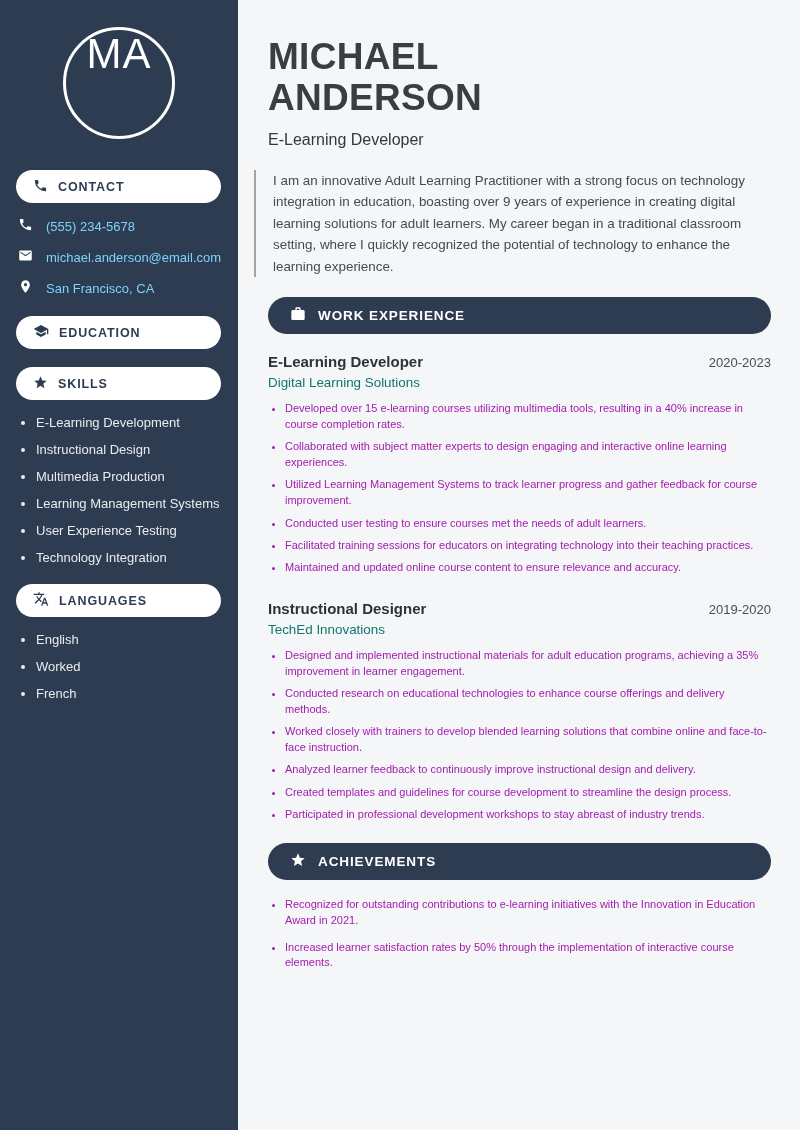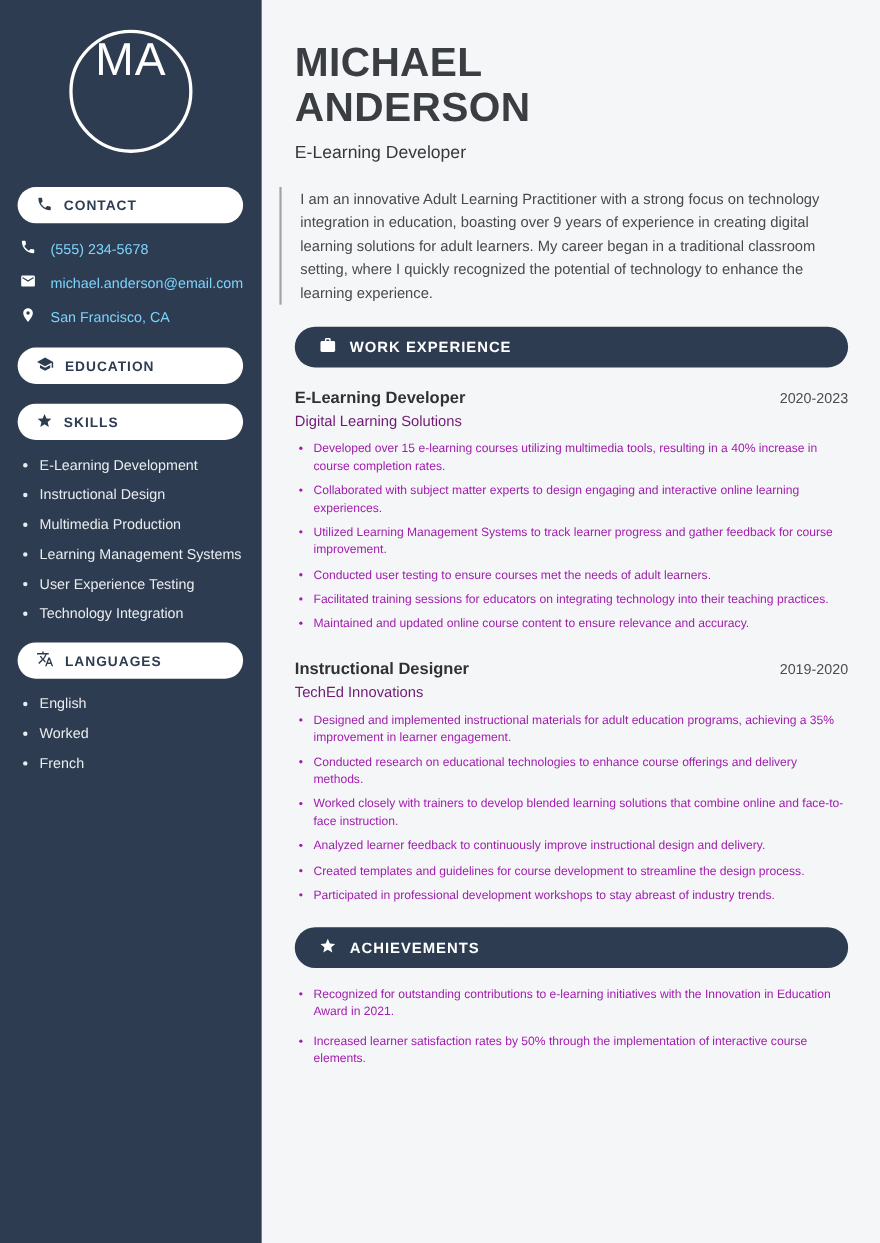--- a/index.html
+++ b/index.html
@@ -96,21 +96,21 @@
     height: 37px;
     padding: 0 22px;
     font-size: 13.5px; font-weight: bold; letter-spacing: 0.9px;
     margin-top: 20px;
   }
   .job { margin-top: 19px; }
   .job + .job { margin-top: 24px; }
   .job-head { display: flex; justify-content: space-between; align-items: baseline; }
   .job-title { font-size: 15px; font-weight: bold; color: #2f3235; }
   .job-dates { font-size: 13px; color: #4a4d50; }
-  .company { font-size: 13.4px; color: #701a75; margin-top: 5px; }
+  .company { font-size: 13.4px; color: #0f766e; margin-top: 5px; }
   .bullets { list-style: disc outside; margin-top: 11px; padding-left: 17px; }
   .bullets li {
     font-size: 11px; color: #a21caf; line-height: 1.44;
     margin-bottom: 6.5px;
   }
   .ach-list li { margin-bottom: 11px; }
   .icon-navy { color: #2d3c51; }
   .icon-white { color: #ffffff; }
 </style>
 </head>

